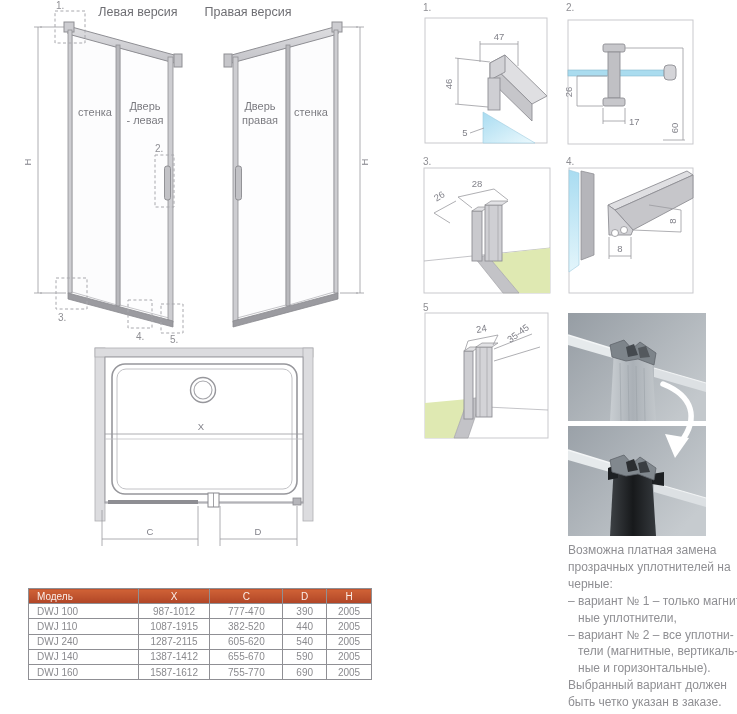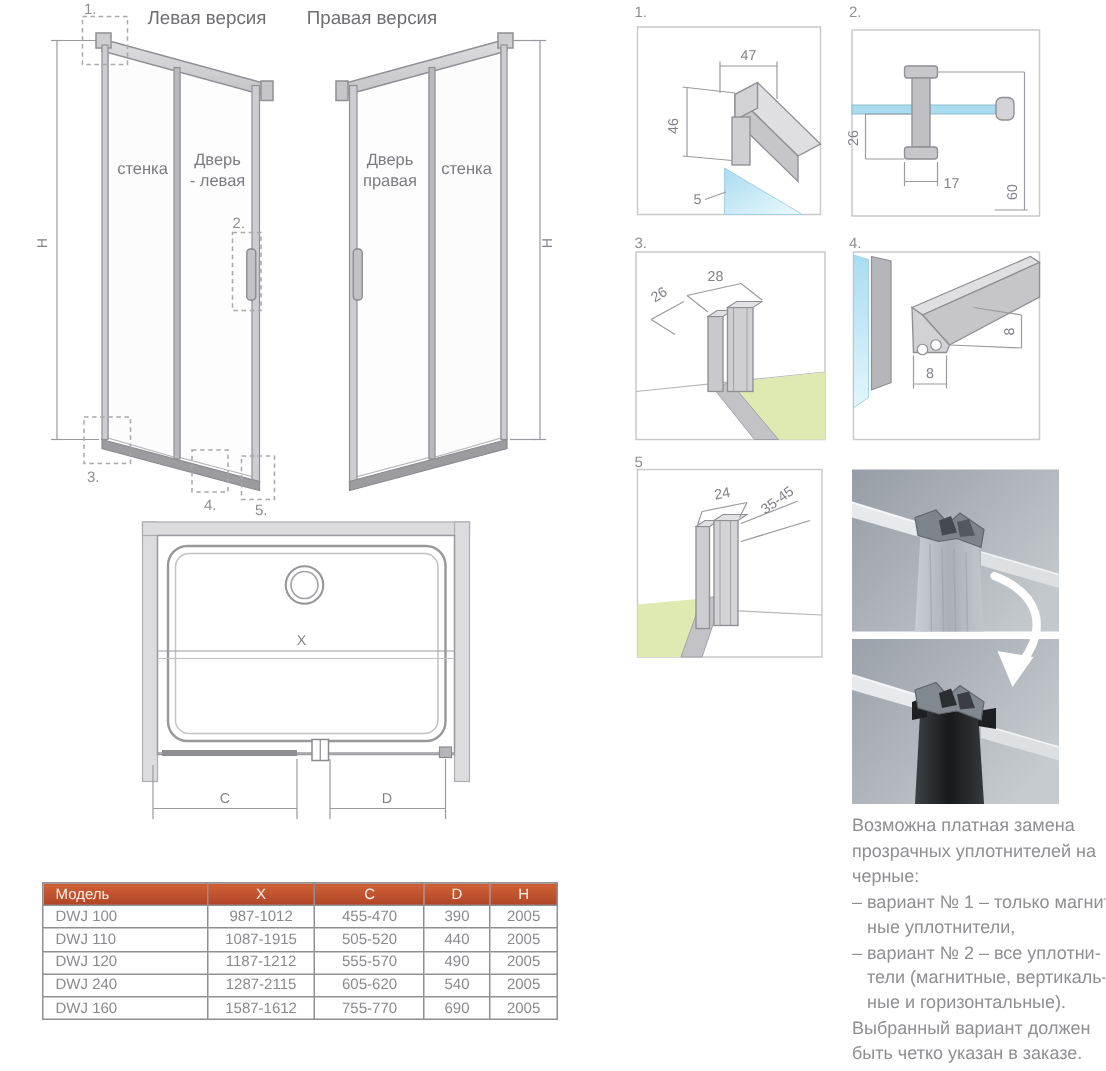--- a/index.html
+++ b/index.html
@@ -355,46 +355,46 @@
         <th>X</th>
         <th>C</th>
         <th>D</th>
         <th>H</th>
       </tr>
     </thead>
     <tbody>
       <tr>
         <td class="c0">DWJ 100</td>
           <td>987-1012</td>
-          <td>455-470</td>
+          <td>777-470</td>
           <td>390</td>
           <td>2005</td>
       </tr>
       <tr>
         <td class="c0">DWJ 110</td>
           <td>1087-1915</td>
-          <td>505-520</td>
+          <td>382-520</td>
           <td>440</td>
-          <td>2005</td>
-      </tr>
-      <tr>
-        <td class="c0">DWJ 120</td>
-          <td>1187-1212</td>
-          <td>555-570</td>
-          <td>490</td>
           <td>2005</td>
       </tr>
       <tr>
         <td class="c0">DWJ 240</td>
           <td>1287-2115</td>
           <td>605-620</td>
           <td>540</td>
           <td>2005</td>
       </tr>
       <tr>
+        <td class="c0">DWJ 140</td>
+          <td>1387-1412</td>
+          <td>655-670</td>
+          <td>590</td>
+          <td>2005</td>
+      </tr>
+      <tr>
         <td class="c0">DWJ 160</td>
           <td>1587-1612</td>
           <td>755-770</td>
           <td>690</td>
           <td>2005</td>
       </tr>
     </tbody>
   </table>
 
 </div>

